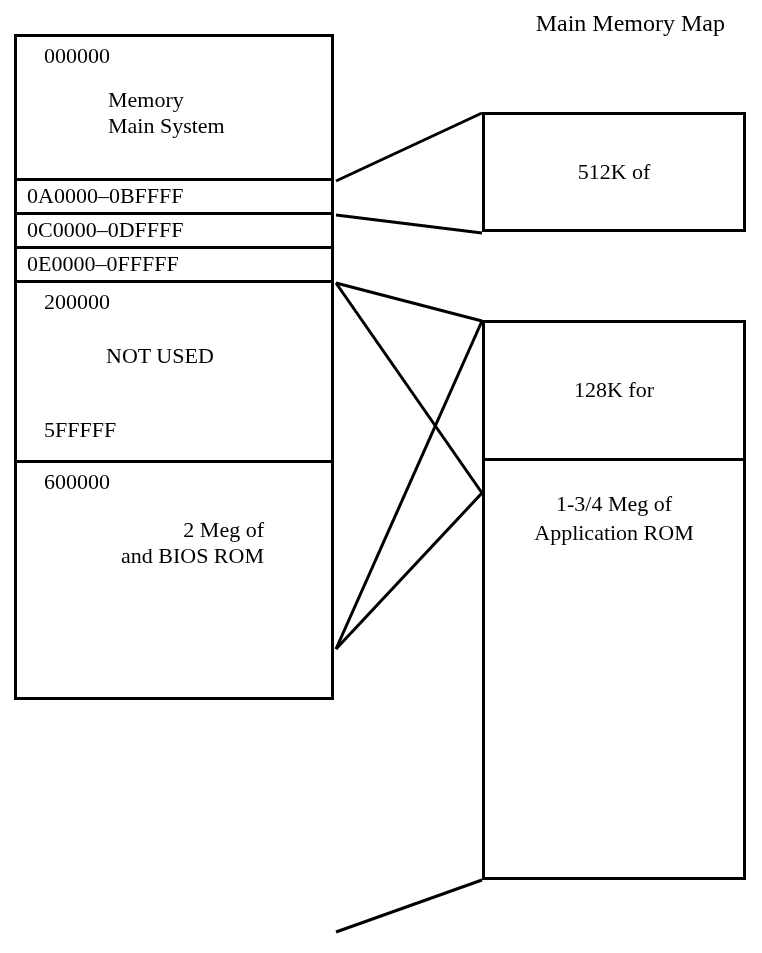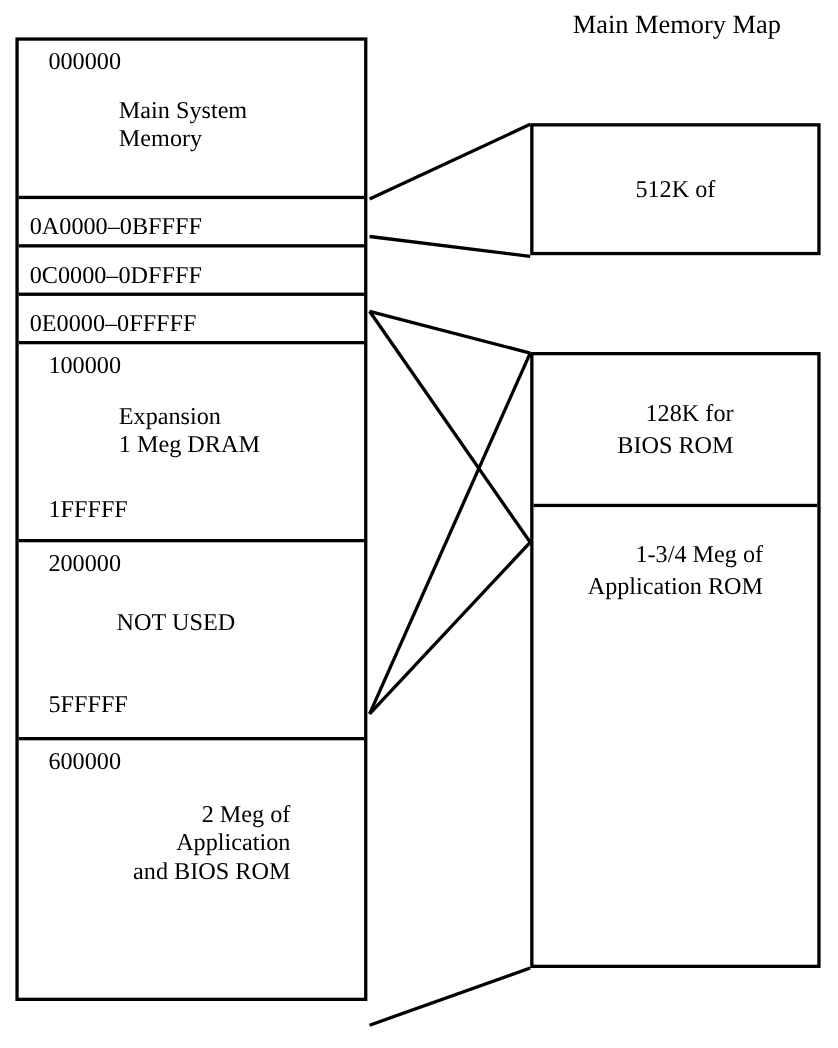--- a/index.html
+++ b/index.html
@@ -7,39 +7,39 @@
       width: 762px;
       height: 953px;
       font-family: "Times New Roman", Times, serif;
       font-size: 22px;
       background: white;
       position: relative;
     }
     .title {
       position: absolute;
       top: 10px;
-      right: 52px;
+      right: 37px;
       font-size: 24px;
     }
     .left-col {
       position: absolute;
       left: 14px;
       top: 34px;
       width: 320px;
       border: 3px solid black;
     }
     .row {
       border-bottom: 3px solid black;
       padding: 6px 27px;
       position: relative;
     }
     .row:last-child { border-bottom: none; }
     .row-thin {
       border-bottom: 3px solid black;
-      padding: 12px 10px 3px 10px;
+      padding: 2px 10px 3px 10px;
     }
     .addr-top {
       display: block;
     }
     .addr-bottom {
       display: block;
       margin-top: 28px;
     }
     .label-center {
       display: block;
@@ -48,21 +48,21 @@
     }
     .right-box {
       position: absolute;
       border: 3px solid black;
       padding: 0;
       display: flex;
       align-items: center;
       justify-content: center;
     }
     .right-box-text {
-      text-align: right;
+      text-align: center;
       line-height: 1.3;
     }
     .right-video {
       left: 482px;
       top: 112px;
       width: 264px;
       height: 120px;
     }
     .right-group {
       position: absolute;
@@ -100,75 +100,65 @@
 </head>
 <body>
 
 <div class="title">Main Memory Map</div>
 
 <div class="left-col">
 
   <div class="row" style="height:144px;">
     <span class="addr-top">000000</span>
     <div style="margin-top:18px;">
+      <span class="label-center">Memory</span>
       <span class="label-center">Main System</span>
-      <span class="label-center">Memory</span>
     </div>
   </div>
 
   <div class="row-thin">
     <span>0A0000–0BFFFF</span>
   </div>
 
   <div class="row-thin">
     <span>0C0000–0DFFFF</span>
   </div>
 
   <div class="row-thin">
     <span>0E0000–0FFFFF</span>
   </div>
 
-  <div class="row" style="height:180px;">
-    <span class="addr-top">100000</span>
-    <div style="margin-top:20px;">
-      <span class="label-center">Expansion</span>
-      <span class="label-center">1 Meg DRAM</span>
-    </div>
-    <span class="addr-bottom" style="margin-top:32px;">1FFFFF</span>
-  </div>
 
   <div class="row" style="height:180px;">
     <span class="addr-top">200000</span>
     <div style="margin-top:28px;">
       <span style="display:block;margin-left:62px;">NOT USED</span>
     </div>
     <span class="addr-bottom" style="margin-top:48px;">5FFFFF</span>
   </div>
 
   <div class="row" style="height:234px;border-bottom:none;">
     <span class="addr-top">600000</span>
     <div style="margin-top:22px;text-align:right;padding-right:40px;">
       <span style="display:block;">2 Meg of</span>
-      <span style="display:block;">Application</span>
       <span style="display:block;">and BIOS ROM</span>
     </div>
   </div>
 </div>
 
 <div class="right-box right-video">
   <div class="right-box-text">
     <span style="display:block;">512K of</span>
   </div>
 </div>
 
 <div class="right-group">
   <div class="right-bios">
     <div class="right-box-text">
       <span style="display:block;">128K for</span>
-      <span style="display:block;">BIOS ROM</span>
     </div>
   </div>
   <div class="right-approm">
     <div class="right-box-text">
       <span style="display:block;">1-3/4 Meg of</span>
       <span style="display:block;">Application ROM</span>
     </div>
   </div>
 </div>
 

